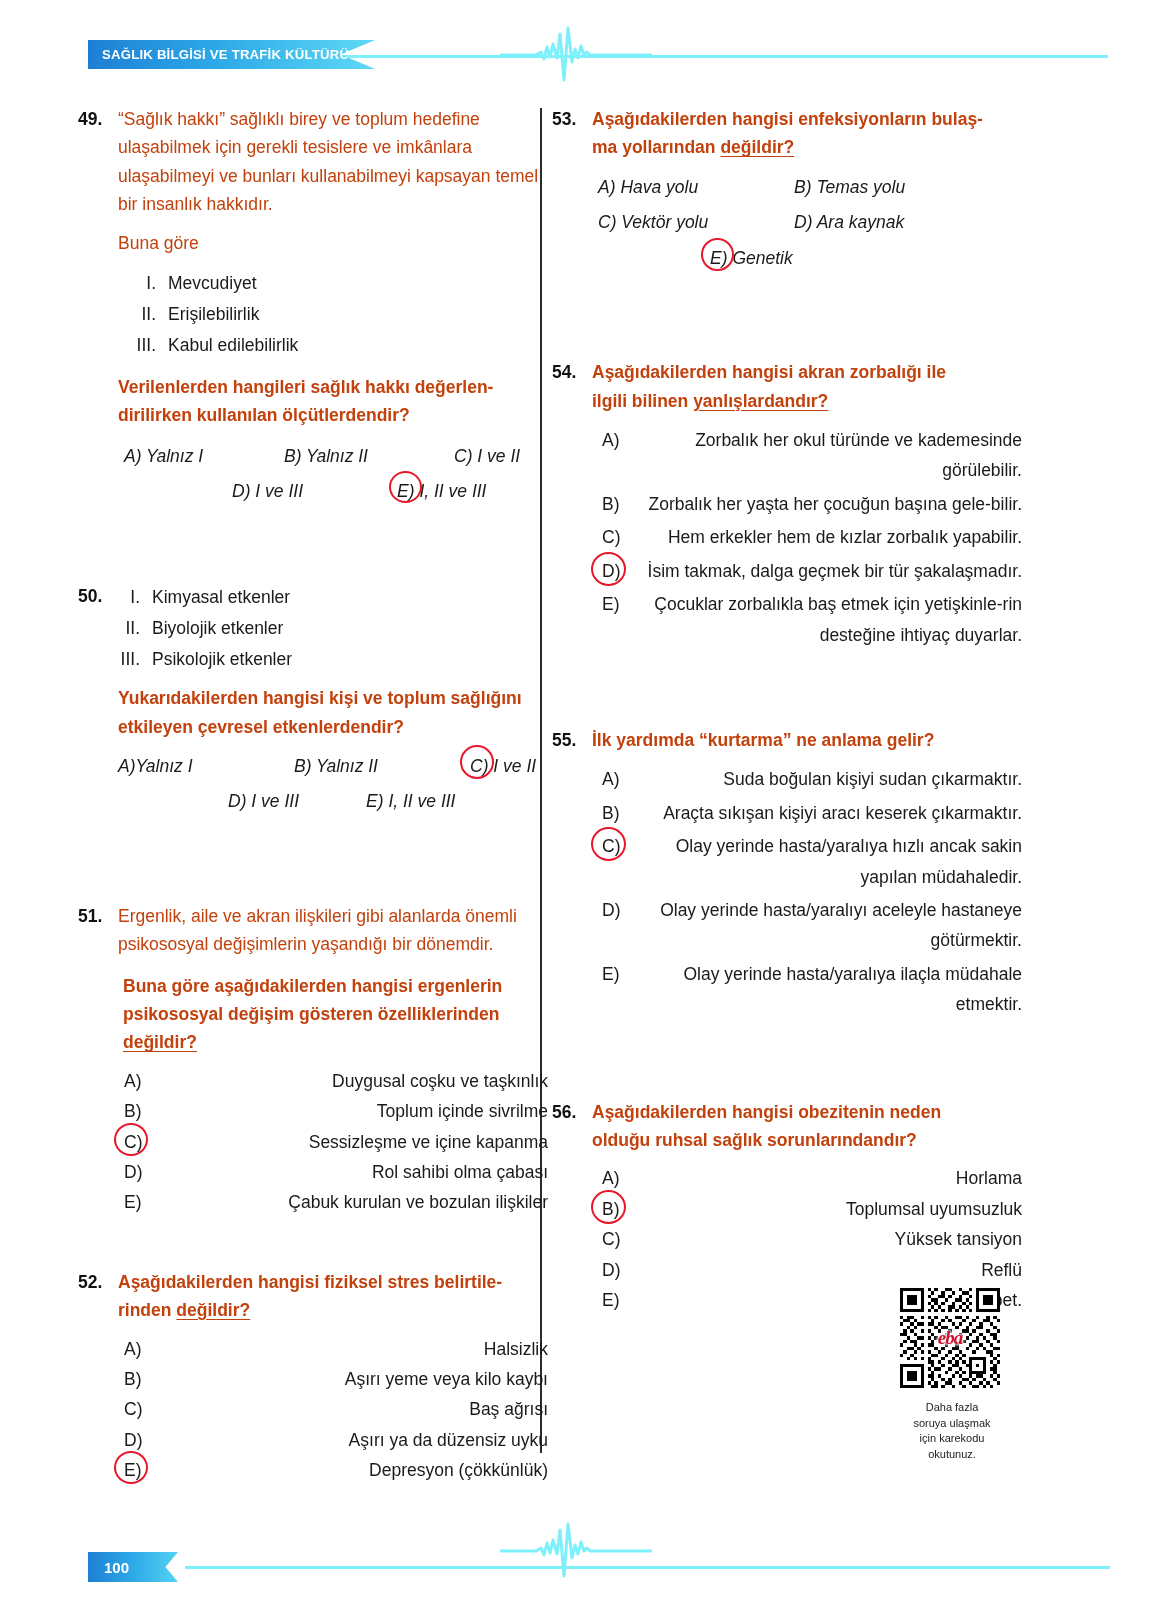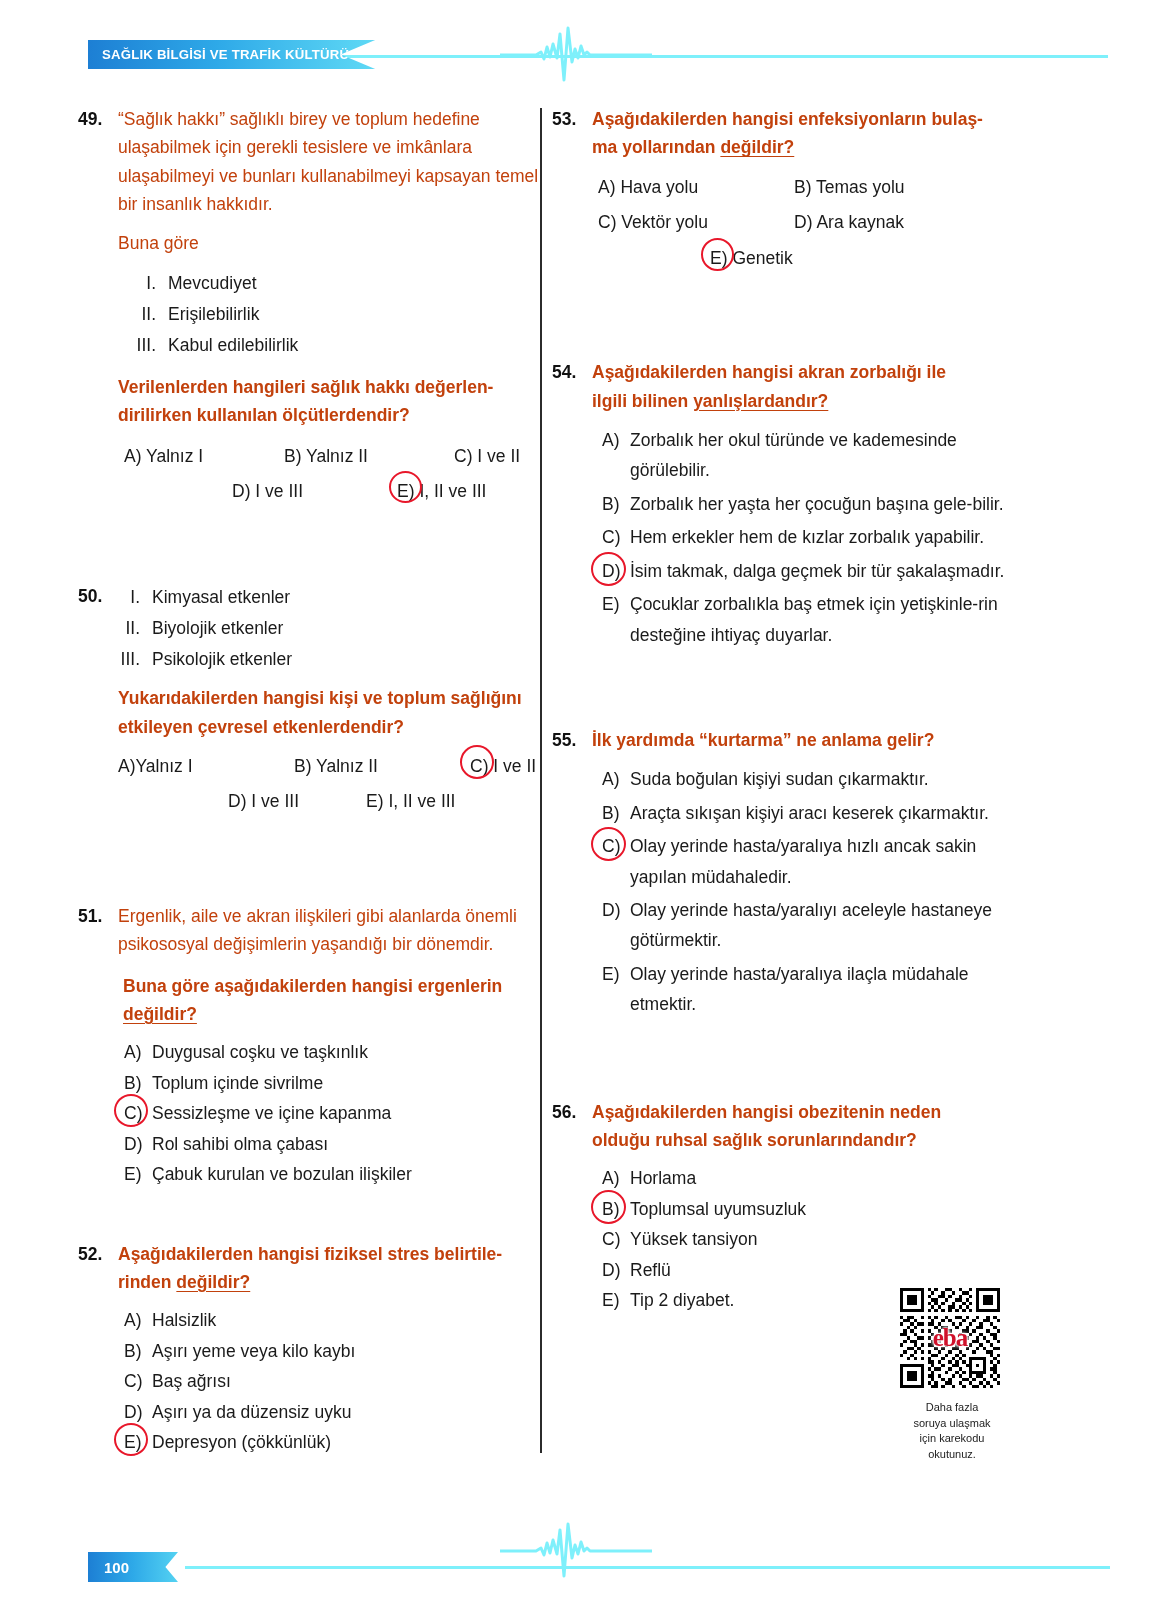--- a/index.html
+++ b/index.html
@@ -106,28 +106,29 @@
     display: flex;
     font-size: 17.5px;
     line-height: 1.74;
     position: relative;
   }
   .opt-lbl {
     flex: 0 0 auto;
     width: 28px;
     position: relative;
   }
-  .opt-txt { flex: 1 1 auto; }
+  .opt-txt { flex: 1 1 auto; text-align: right; }
 
   
   .opt-grid {
     display: flex;
     font-size: 17.5px;
     line-height: 1.8;
     position: relative;
+    font-style: italic;
   }
   .opt-cell { position: relative; white-space: nowrap; }
 
   
   .circ {
     position: absolute;
     border: 2.4px solid #e8172a;
     border-radius: 50%;
     pointer-events: none;
   }
@@ -142,22 +143,23 @@
   #qr-code {
     width: 100px; height: 100px;
     position: relative;
     background: #fff;
   }
   #qr-eba {
     position: absolute;
     left: 50%; top: 50%;
     transform: translate(-50%,-50%);
     font-family: "Liberation Serif", serif;
+    font-style: italic;
     font-weight: bold;
-    font-size: 25px;
+    font-size: 19px;
     color: #d0112b;
     letter-spacing: -1px;
     z-index: 3;
     text-shadow: 0 0 3px #fff, 0 0 6px #fff, 1px 0 3px #fff, -1px 0 3px #fff;
   }
   #qr-caption {
     margin-top: 12px;
     font-size: 11px;
     line-height: 1.42;
     text-align: center;
@@ -305,20 +307,21 @@
       </div>
     </div>
   </div>
 
   <div class="q" style="margin-top:84px;">
     <div class="q-head">
       <div class="q-num">51.</div>
       <div class="q-body">
         <div class="stem">Ergenlik, aile ve akran ilişkileri gibi alanlarda önemli psikososyal değişimlerin yaşandığı bir dönemdir.</div>
         <div class="stem bold indent" style="margin-top:13px;">Buna göre aşağıdakilerden hangisi ergenlerin</div>
+        <div class="stem bold indent">psikososyal değişim gösteren özelliklerinden</div>
         <div class="stem bold indent"><u class="neg">değildir?</u></div>
 
         <div class="opts" style="margin-top:9px;">
           <div class="opt-row">
             <span class="opt-lbl">A)</span>
             <span class="opt-txt">Duygusal coşku ve taşkınlık</span>
           </div>
           <div class="opt-row">
             <span class="opt-lbl">B)</span>
             <span class="opt-txt">Toplum içinde sivrilme</span>

